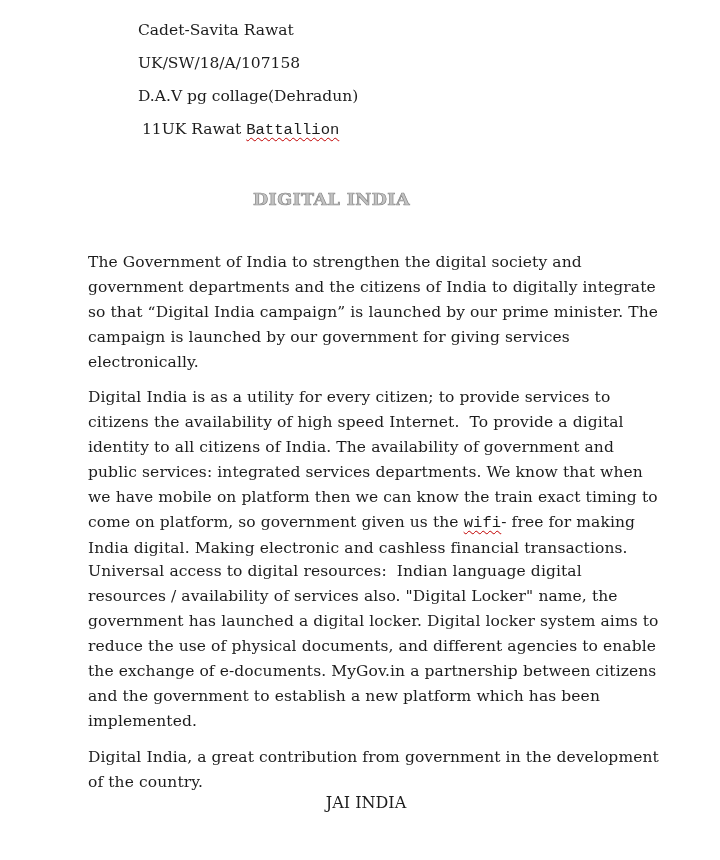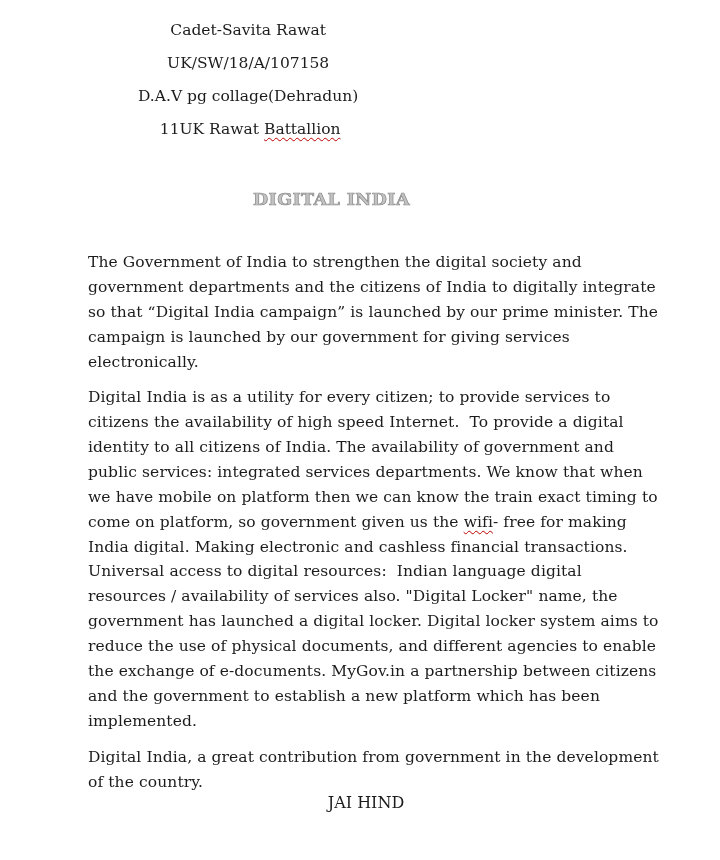--- a/index.html
+++ b/index.html
@@ -14,21 +14,20 @@
     background: #ffffff;
     overflow: hidden;
     font-family: "DejaVu Serif", "Liberation Serif", serif;
     color: #1c1c1c;
   }
   .header-block {
     position: absolute;
     left: 138px;
     top: 14px;
     font-size: 15.5px;
-    text-align: center;
   }
   .header-block p {
     margin: 0;
     line-height: 33px;
     white-space: pre;
   }
   .header-line-indent {
     padding-left: 4px;
   }
   .doc-title {
@@ -66,20 +65,21 @@
     margin: 0;
     font-size: 16px;
     line-height: 25px;
     text-align: center;
   }
   .misspelled {
     text-decoration: underline wavy #c00000;
     text-decoration-thickness: 1px;
     text-underline-offset: 3px;
     text-decoration-skip-ink: none;
+    font-family: Liberation Mono, monospace;
   }
 </style>
 </head>
 <body>
 
 <div class="page">
 
   <div class="header-block">
     <p>Cadet-Savita Rawat</p>
     <p>UK/SW/18/A/107158</p>
@@ -90,15 +90,15 @@
   <h1 class="doc-title">DIGITAL INDIA</h1>
 
   <p class="body-para para-1">The Government of India to strengthen the digital society and government departments and the citizens of India to digitally integrate so that “Digital India campaign” is launched by our prime minister. The campaign is launched by our government for giving services electronically.</p>
 
   <p class="body-para para-2"><span>Digital India is as a utility for every citizen; to provide services to citizens the availability of high speed Internet.  To provide a digital identity to all citizens of India. The availability of government and public services: integrated services departments. We know that when we have mobile on platform then we can know the train exact timing to come on platform, so government given us the </span><span class="misspelled">wifi</span><span>- free for making India digital. Making electronic and cashless financial transactions.</span></p>
 
   <p class="body-para para-3">Universal access to digital resources:  Indian language digital resources / availability of services also. "Digital Locker" name, the government has launched a digital locker. Digital locker system aims to reduce the use of physical documents, and different agencies to enable the exchange of e-documents. MyGov.in a partnership between citizens and the government to establish a new platform which has been implemented.</p>
 
   <p class="body-para para-4">Digital India, a great contribution from government in the development of the country.</p>
 
-  <p class="closing-line">JAI HIND</p>
+  <p class="closing-line">JAI INDIA</p>
 
 </div>
 
 </body></html>

